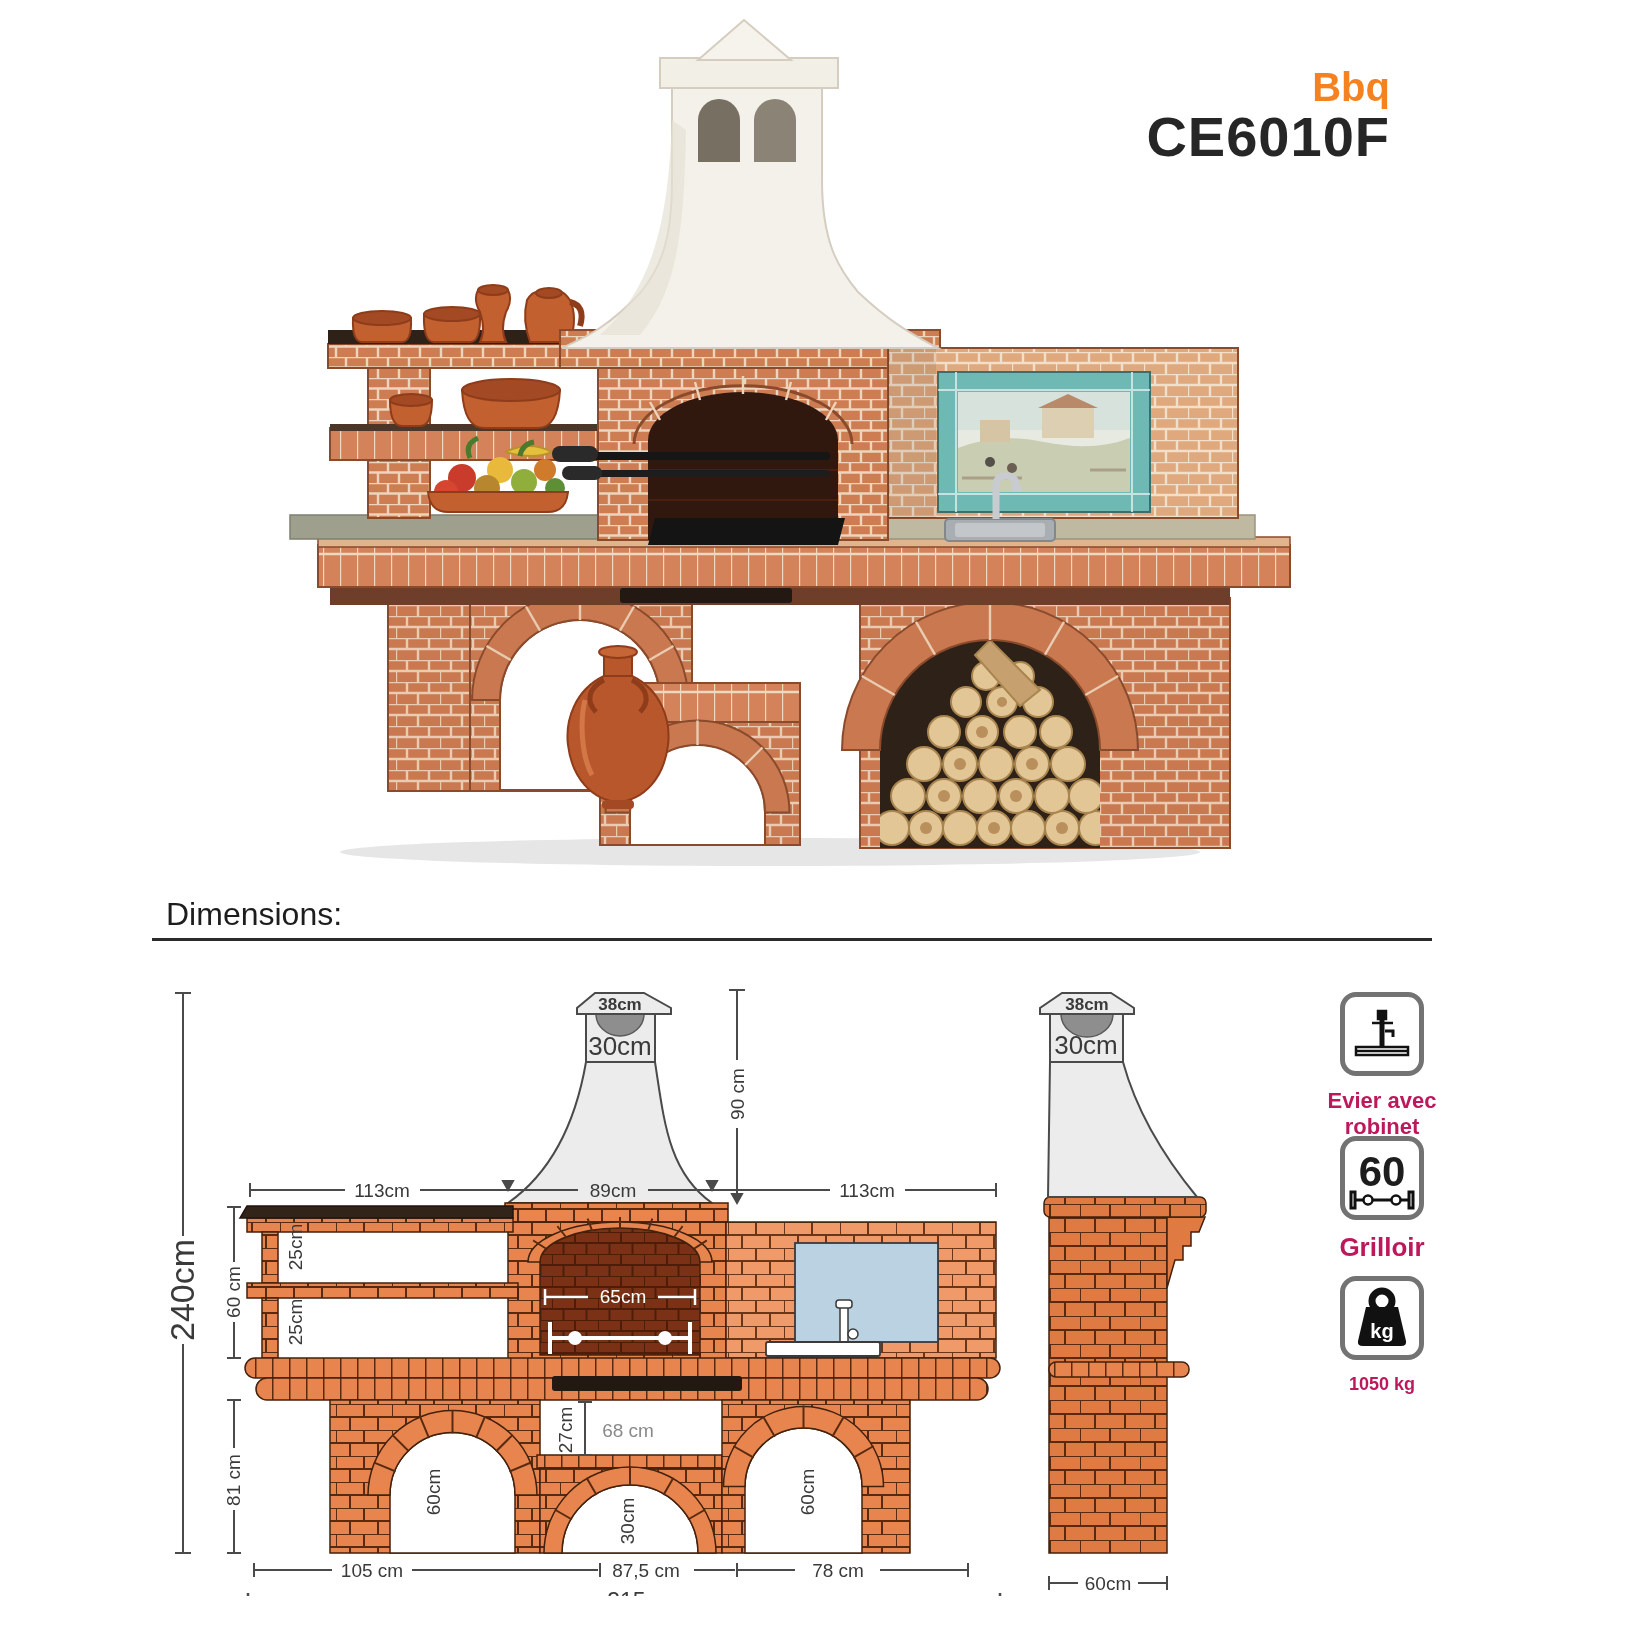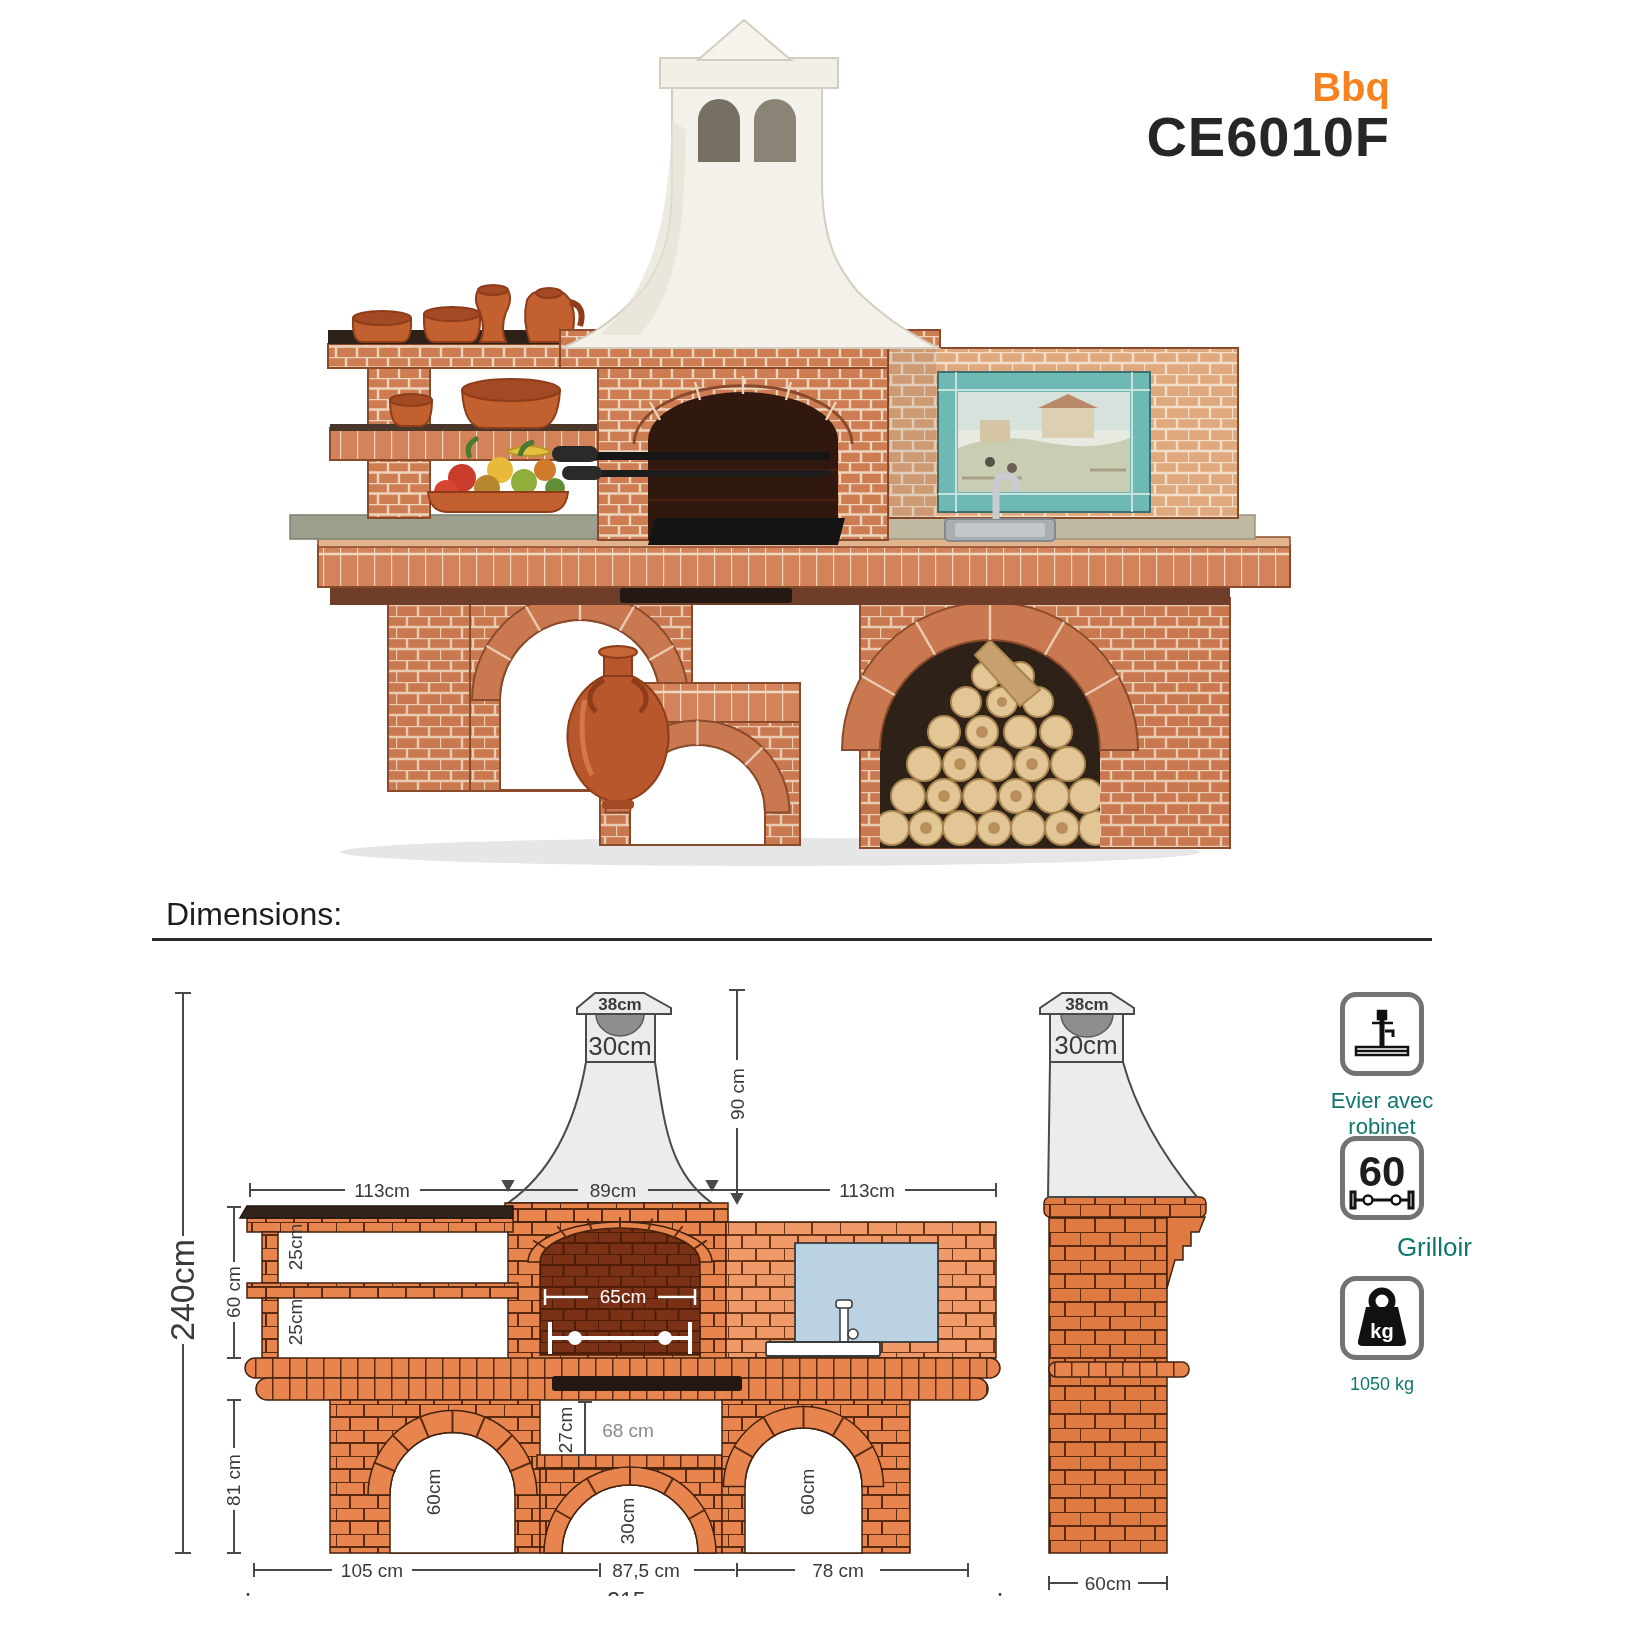--- a/index.html
+++ b/index.html
@@ -13,23 +13,23 @@
   #model{font-size:56px;font-weight:bold;color:#262626;letter-spacing:1px;}
   
   .sec-head{position:absolute;top:896px;font-size:32px;color:#1d1d1d;}
   #sec-dim{left:166px;}
   #sec-car{left:1144px;}
   #sec-rule{position:absolute;top:938px;left:152px;width:1280px;height:3px;background:#2b2b2b;}
   
   .feat-box{position:absolute;left:1340px;width:84px;height:84px;border:5px solid #737373;
             border-radius:16px;box-sizing:border-box;background:#fff;}
   .feat-label{position:absolute;left:1292px;width:180px;text-align:center;
-              font-size:22px;font-weight:normal;color:#0f766e;line-height:1.18;}
+              font-size:22px;font-weight:bold;color:#be185d;line-height:1.18;}
   #feat1-box{top:992px;} #feat1-label{top:1088px;}
-  #feat2-box{top:1136px;} #feat2-label{top:1232px;font-size:26px;text-align:right;}
+  #feat2-box{top:1136px;} #feat2-label{top:1232px;font-size:26px;}
   #feat3-box{top:1276px;} #feat3-label{top:1374px;font-size:18px;}
   .dimtxt{font-family:"Liberation Sans",sans-serif;fill:#3a3a3a;}
 </style>
 </head>
 <body>
 
 <div id="page">
 
   <svg class="abs" style="left:0;top:0" width="1648" height="880" viewBox="0 0 1648 880">
     <defs>

